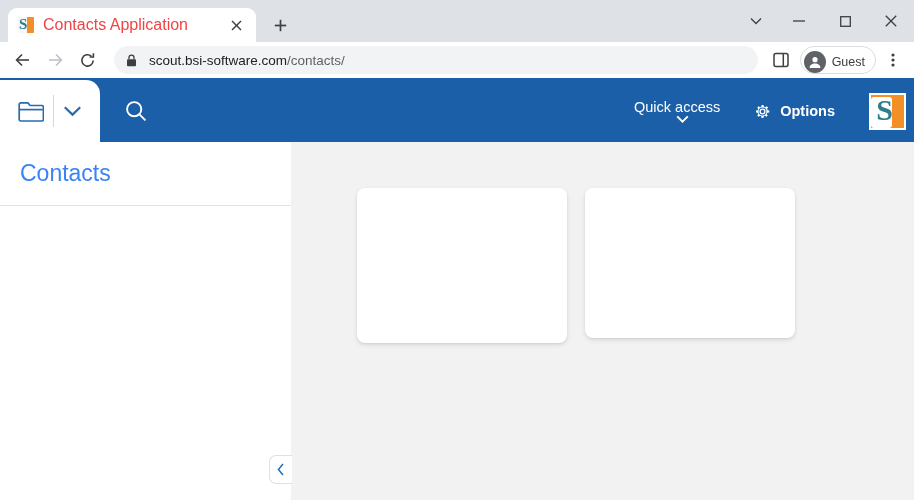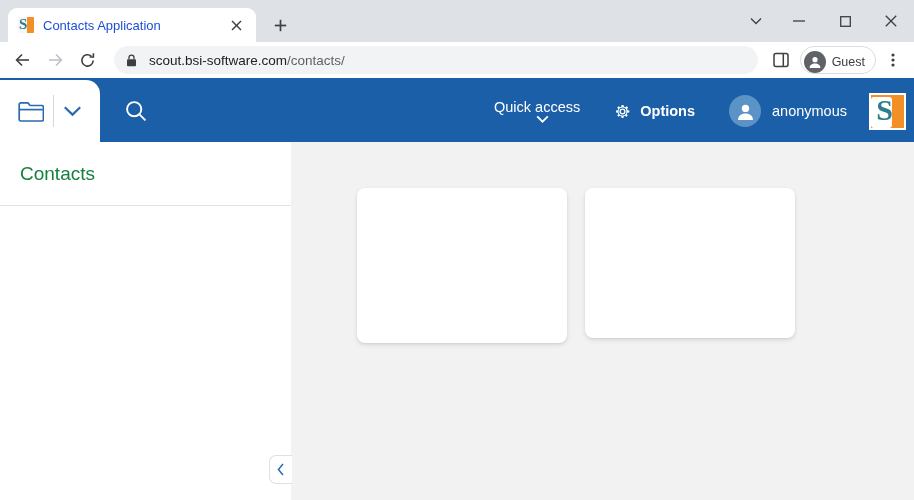--- a/index.html
+++ b/index.html
@@ -48,22 +48,22 @@
     background: #f29027;
   }
   .tab-favicon .fav-s {
     position: absolute; left: 1px; top: -1px;
     font-size: 15px; font-weight: bold; color: #2d7d8c;
     font-family: "Liberation Serif", serif;
     line-height: 17px;
   }
   .tab-title {
     flex: 1;
-    font-size: 13px;
-    color: #1d4ed8;
+    font-size: 16px;
+    color: #ef4444;
     white-space: nowrap;
     overflow: hidden;
     text-overflow: ellipsis;
   }
   .tab-close {
     width: 20px; height: 20px;
     display: flex; align-items: center; justify-content: center;
     border-radius: 50%;
     flex: 0 0 20px;
   }
@@ -236,22 +236,22 @@
     position: relative;
   }
   .sidebar-header {
     height: 64px;
     display: flex;
     align-items: center;
     padding-left: 20px;
     border-bottom: 1px solid #e3e3e3;
   }
   .sidebar-title {
-    font-size: 19px;
-    color: #15803d;
+    font-size: 23px;
+    color: #3b82f6;
     font-weight: normal;
   }
   .sidebar-list { }
 
   .collapse-toggle {
     position: absolute;
     left: 269px;
     top: 313px;
     width: 23px;
     height: 29px;
@@ -432,29 +432,20 @@
         <div class="options-btn">
           <span class="gear">
             <svg width="17" height="17" viewBox="0 0 20 20" aria-hidden="true">
               <path fill="#ffffff" d="M10 6.4a3.6 3.6 0 1 0 0 7.2 3.6 3.6 0 0 0 0-7.2zm0 5.6a2 2 0 1 1 0-4 2 2 0 0 1 0 4z"></path>
               <path fill="#ffffff" d="M18 11.1v-2.2l-2-.33a6.2 6.2 0 0 0-.62-1.5l1.18-1.65-1.56-1.56-1.65 1.18a6.2 6.2 0 0 0-1.5-.62L11.1 2.4H8.9l-.33 2a6.2 6.2 0 0 0-1.5.62L5.42 3.84 3.86 5.4l1.18 1.65a6.2 6.2 0 0 0-.62 1.5l-2 .33v2.2l2 .33c.14.53.35 1.03.62 1.5L3.86 14.6l1.56 1.56 1.65-1.18c.47.27.97.48 1.5.62l.33 2h2.2l.33-2c.53-.14 1.03-.35 1.5-.62l1.65 1.18 1.56-1.56-1.18-1.65c.27-.47.48-.97.62-1.5zM10 14.6a4.6 4.6 0 1 1 0-9.2 4.6 4.6 0 0 1 0 9.2z"></path>
             </svg>
           </span>
           <span>Options</span>
         </div>
 
-        <div class="user-chip">
-          <span class="user-avatar">
-            <svg width="19" height="19" viewBox="0 0 14 14" aria-hidden="true">
-              <circle cx="7" cy="4.7" r="2.7" fill="#ffffff"></circle>
-              <path d="M1.5 13.2c0-3.1 2.4-4.8 5.5-4.8s5.5 1.7 5.5 4.8z" fill="#ffffff"></path>
-            </svg>
-          </span>
-          <span>anonymous</span>
-        </div>
 
         <div class="brand-logo">
           <span class="logo-white"></span>
           <span class="logo-s">S</span>
         </div>
       </div>
     </div>
 
     <div class="body-row">
 

